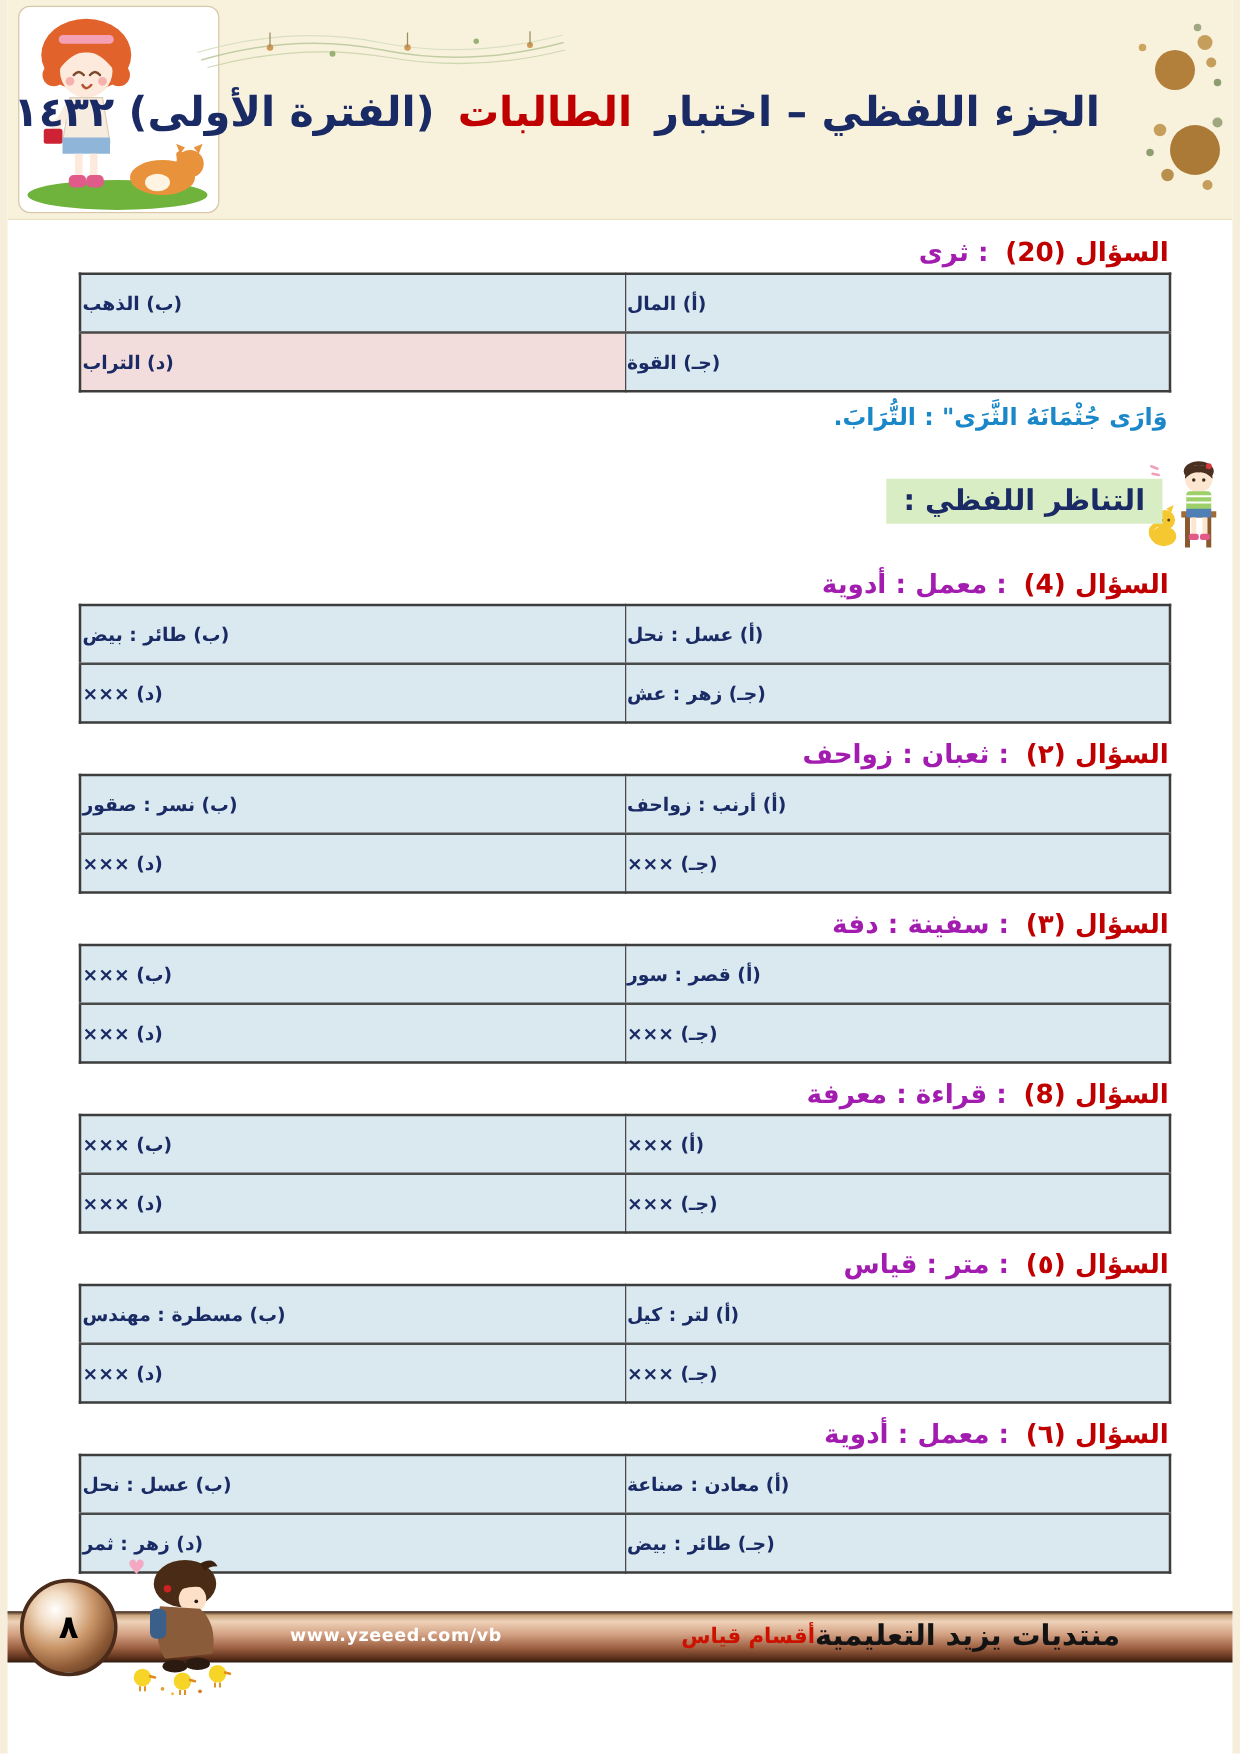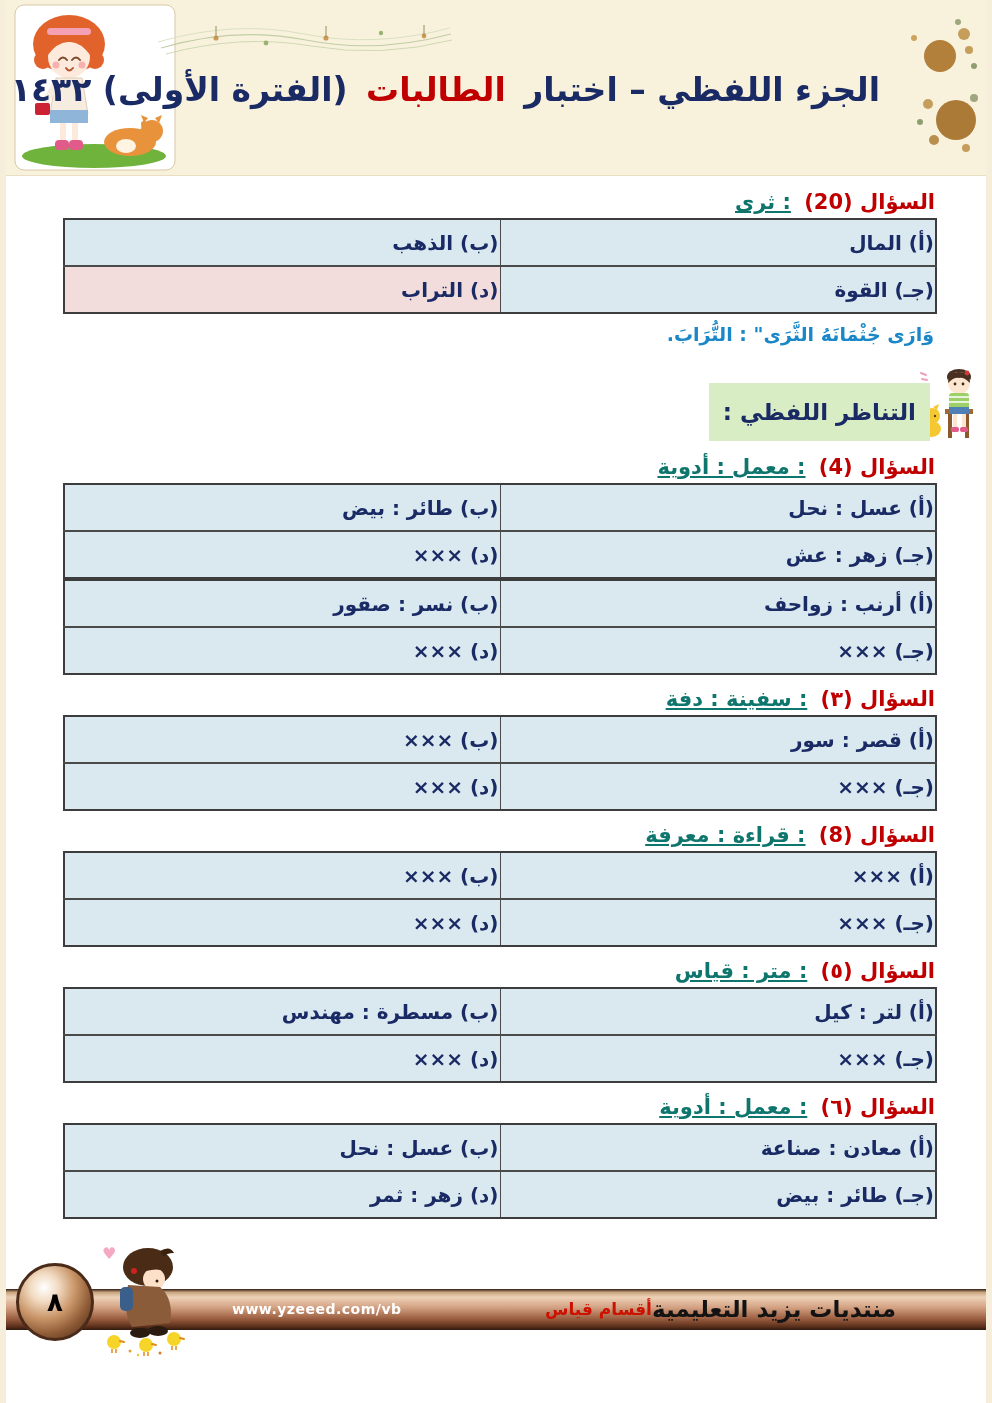--- a/index.html
+++ b/index.html
@@ -15,33 +15,33 @@
     font-size:33px;font-weight:bold;color:#1a2a64;
   }
   .hd-title .mid{color:#c00000;margin:0 7px;}
   .hd-girl{position:absolute;left:8px;top:4px;}
   .hd-notes{position:absolute;left:150px;top:16px;opacity:.85;}
   .hd-paws{position:absolute;right:-4px;top:8px;opacity:.95;}
   
   .content{padding:0 49px 0 57px;direction:rtl;}
   .q-heading{text-align:right;font-size:21px;font-weight:bold;margin:14px 2px 4px 0;color:#1a2a64;direction:rtl;}
   .q-label{color:#c00000;}
-  .q-prompt{color:#0f766e;margin-right:6px;text-decoration:underline;}
+  .q-prompt{color:#a21caf;margin-right:6px;}
   table.opts{width:100%;border-collapse:collapse;direction:rtl;border:2px solid #3d3d3d;table-layout:fixed;}
   table.opts td{
     width:50%;height:43px;background:#d9e9ef;border:1px solid #4a4a4a;
-    text-align:right;vertical-align:middle;font-size:20px;font-weight:bold;color:#1a2a64;
+    text-align:left;vertical-align:middle;font-size:15px;font-weight:bold;color:#1a2a64;
   }
   table.opts tr:first-child td{border-bottom-width:2px;}
   table.opts td.hl{background:#f3dcdc;}
   .note{ text-align:right;font-weight:bold;font-size:19px;color:#1a87c8;margin:9px 3px 0 0;direction:rtl;}
   .section-row{position:relative;height:76px;margin-top:22px;}
   .section-box{
     position:absolute;right:7px;top:16px;background:#d9edc4;color:#1a2a64;
-    font-weight:bold;font-size:23px;padding:16px 14px;direction:rtl;white-space:nowrap;
+    font-weight:bold;font-size:23px;padding:5px 14px;direction:rtl;white-space:nowrap;
   }
   .section-img{position:absolute;right:-46px;top:-2px;}
   .qblock .q-heading{margin-top:12px;}
   
   .ft{position:absolute;left:0;right:0;bottom:0;height:166px;}
   .bar{
     position:absolute;top:52px;left:-6px;right:-6px;height:41px;
     background:linear-gradient(180deg,#2f1a10 0%,#caa57f 8%,#eed2b8 20%,#d3a183 45%,#9c5f41 72%,#5a2f1a 92%,#2f1a10 100%);
   }
   .bar .url{position:absolute;left:232px;top:0;line-height:41px;color:#ffffff;font-weight:bold;font-size:14px;letter-spacing:.5px;}
@@ -189,20 +189,24 @@
         </tr>
         <tr>
           <td>(جـ) زهر : عش</td>
           <td>(د) ×××</td>
         </tr>
       </tbody>
         </table>
     </div>
 
     <div class="qblock">
+      <div class="q-heading">
+        <span class="q-label">السؤال (٢)</span>
+        <span class="q-prompt">: ثعبان : زواحف</span>
+      </div>
       <table class="opts">
         <tbody>
             <tr>
           <td>(أ) أرنب : زواحف</td>
           <td>(ب) نسر : صقور</td>
         </tr>
         <tr>
           <td>(جـ) ×××</td>
           <td>(د) ×××</td>
         </tr>

